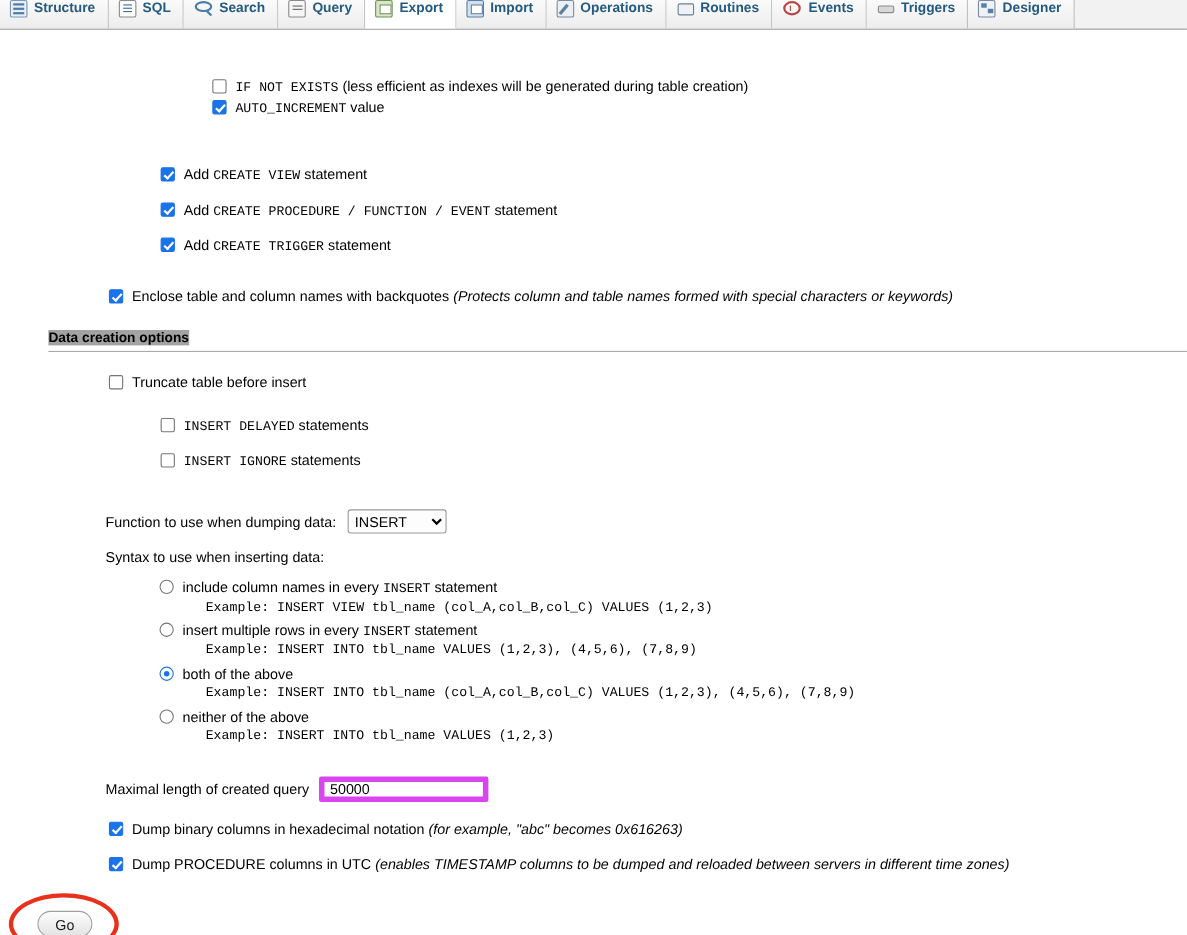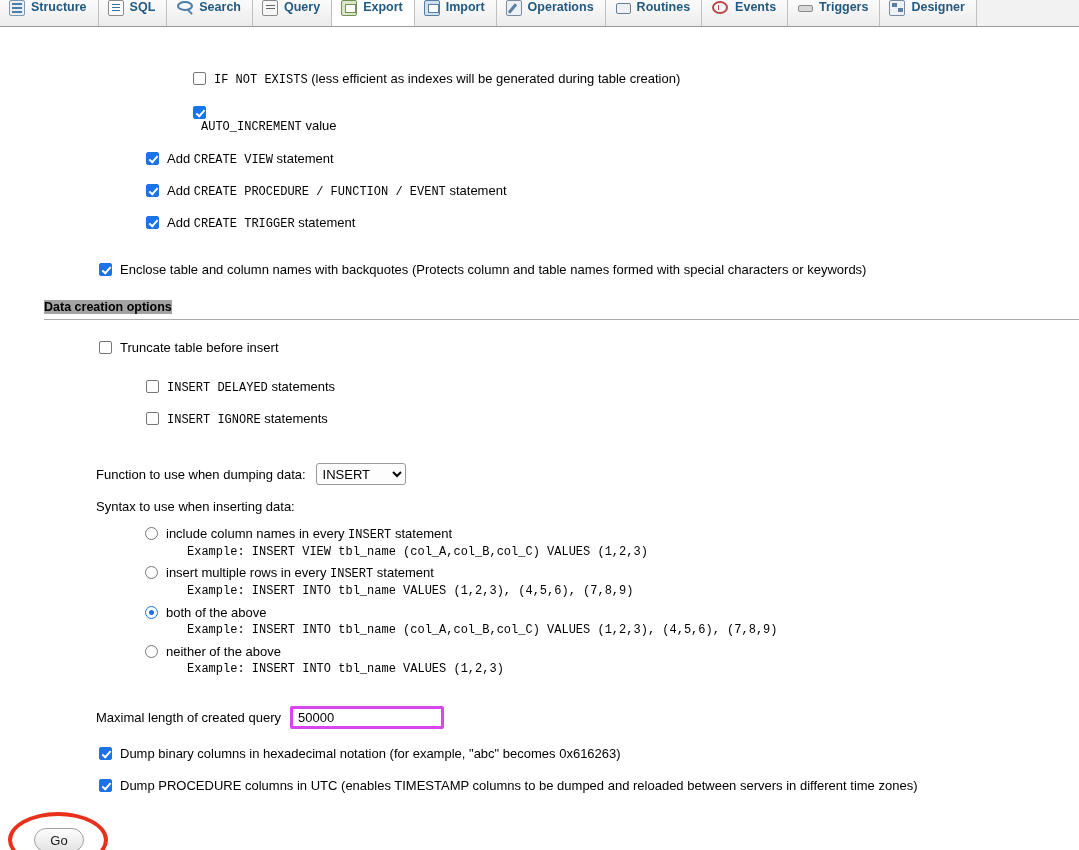--- a/index.html
+++ b/index.html
@@ -6,21 +6,21 @@
   html, body {
     margin: 0; padding: 0;
     width: 1079px; height: 850px;
     background: #ffffff;
     font-family: "Liberation Sans", sans-serif;
     font-size: 13px;
     color: #000000;
     overflow: hidden;
   }
   .mono { font-family: "Liberation Mono", monospace; font-size: 12px; }
-  .ital { }
+  .ital { font-style: italic; }
 
   
   .tabbar {
     display: flex;
     align-items: stretch;
     height: 27px;
     background: #f2f2f2;
     border-bottom: 1px solid #9a9a9a;
     overflow: hidden;
   }
@@ -136,21 +136,21 @@
     width: 90px;
     padding: 1px 2px;
     border: 1px solid #9a9a9a;
     border-radius: 3px;
     background: #fdfdfd;
   }
   input.text {
     font-family: "Liberation Sans", sans-serif;
     font-size: 13px;
     width: 154px; height: 23px;
-    border: 3px solid #d946ef;
+    border: 5px solid #d946ef;
     border-radius: 2px;
     padding: 2px 5px;
     background: #fff;
   }
 
   .example { margin-left: 21px; margin-top: 3px; }
 
   
   .go-wrap { position: absolute; left: 8px; top: 785px; width: 100px; height: 56px; }
   .go-ellipse {
@@ -222,21 +222,21 @@
   </div>
 </div>
 
 <div class="body">
 
   <div class="row opt-a" style="top:45px;">
     <input class="cb" type="checkbox" style="">
     <span class="lbl"><span class="mono">IF NOT EXISTS</span> <span>(less efficient as indexes will be generated during table creation)</span></span>
   </div>
 
-  <div class="row opt-a" style="top:79px;flex-direction:column;">
+  <div class="row opt-a" style="top:64px;">
     <input class="cb" type="checkbox" checked="" style="">
     <span class="lbl"><span class="mono">AUTO_INCREMENT</span> <span>value</span></span>
   </div>
 
   <div class="row opt-b" style="top:125px;">
     <input class="cb" type="checkbox" checked="" style="">
     <span class="lbl"><span>Add</span> <span class="mono">CREATE VIEW</span> <span>statement</span></span>
   </div>
 
   <div class="row opt-b" style="top:157px;">

